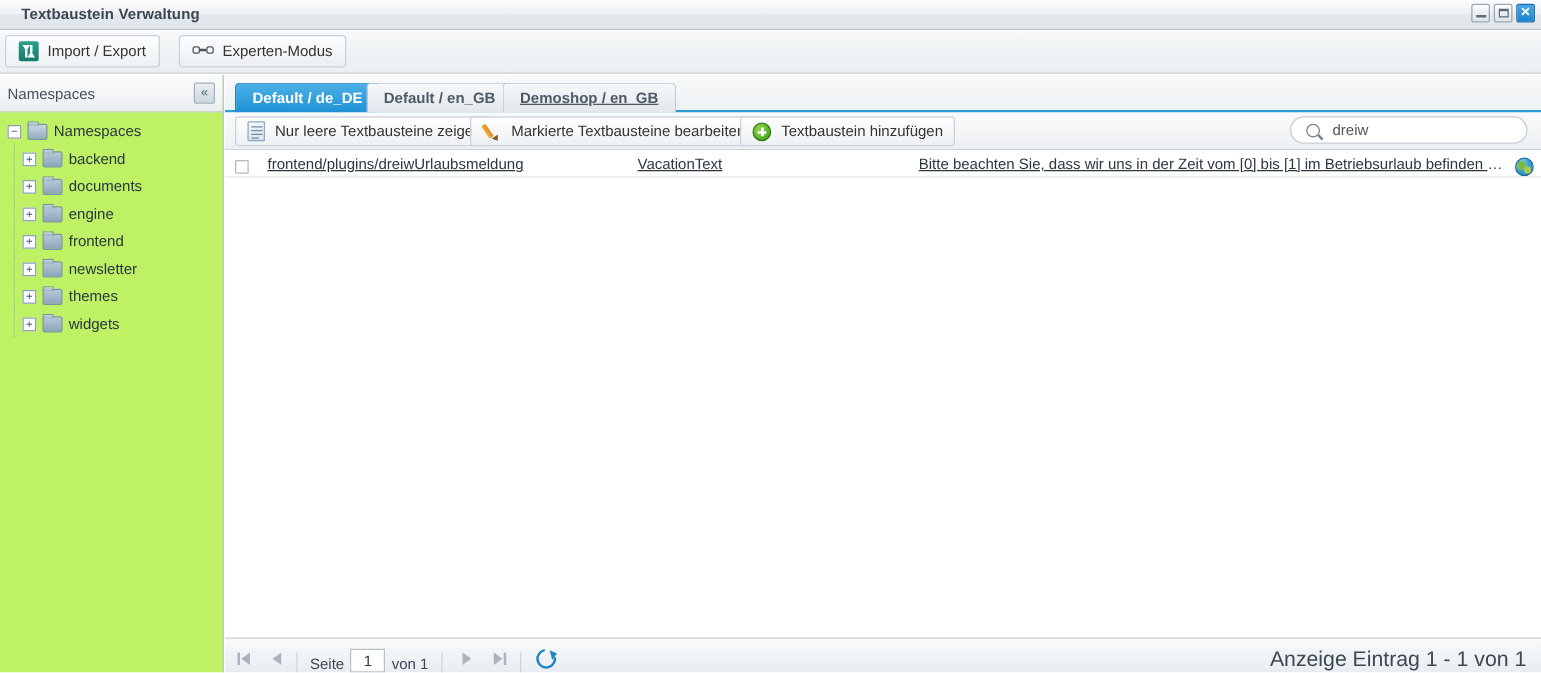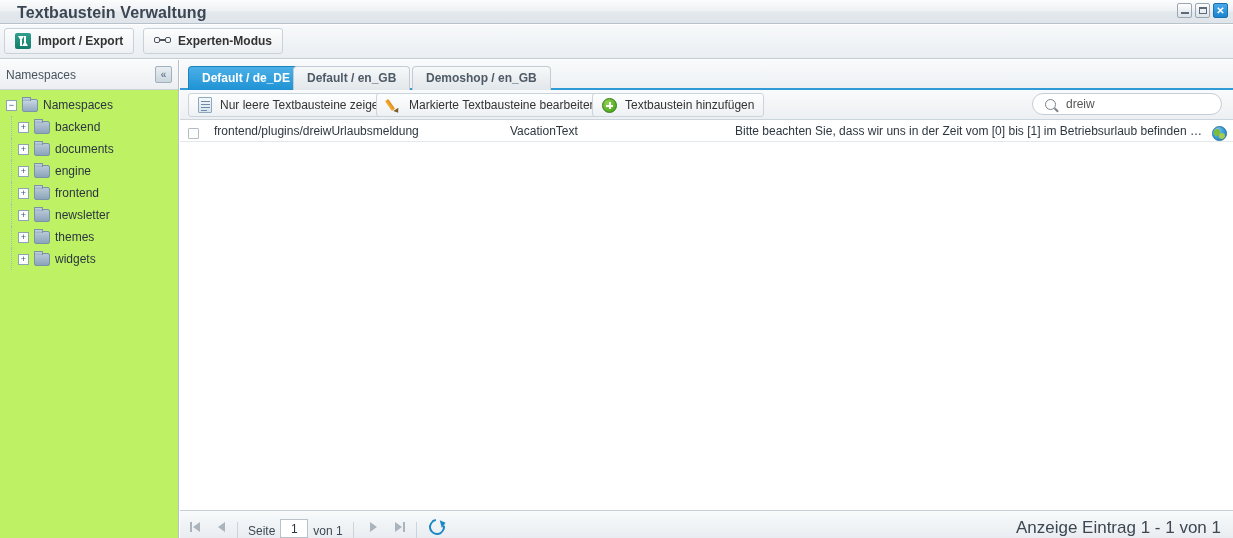--- a/index.html
+++ b/index.html
@@ -15,21 +15,21 @@
   .app { position: relative; width: 1233px; height: 538px; }
 
   
   .titlebar {
     position: absolute; left: 0; top: 0; width: 1233px; height: 24px;
     background: linear-gradient(to bottom, #fbfcfd 0%, #eef1f4 48%, #e3e8ec 52%, #dfe5ea 100%);
     border-bottom: 1px solid #b8c2cb;
   }
   .titlebar-title {
     position: absolute; left: 17px; top: 4px;
-    font-size: 16px; font-weight: bold; color: #3b4652;
+    font-size: 12px; font-weight: bold; color: #3b4652;
     letter-spacing: 0.1px;
   }
   .win-btns { position: absolute; right: 5px; top: 3px; display: flex; gap: 3px; }
   .win-btn {
     width: 15px; height: 15px; border-radius: 2px;
     border: 1px solid #9aa7b2;
     background: linear-gradient(to bottom, #fdfdfe, #dde3e9);
     position: relative;
   }
   .win-btn.close {
@@ -44,21 +44,20 @@
   .win-btn .max-box {
     position: absolute; left: 3px; top: 3px; width: 8px; height: 7px;
     border: 1px solid #5d6b78; border-top-width: 2px;
   }
 
   
   .maintoolbar {
     position: absolute; left: 0; top: 25px; width: 1233px; height: 34px;
     background: linear-gradient(to bottom, #f7f9fa 0%, #eaeef2 100%);
     border-bottom: 1px solid #c3ccd4;
-    font-weight: bold;
   }
   .tb-btn {
     position: absolute; top: 3px; height: 26px;
     display: flex; align-items: center; gap: 7px;
     padding: 0 10px;
     background: linear-gradient(to bottom, #fdfdfe 0%, #eef1f4 100%);
     border: 1px solid #c9d2da; border-radius: 3px;
     font-size: 12px; color: #333;
     cursor: pointer;
   }
@@ -182,21 +181,21 @@
     border: 1px solid #c3ccd4; border-bottom: none;
     color: #4e5a66;
   }
   .tab.active {
     background: linear-gradient(to bottom, #4cb0e6 0%, #1e92d4 100%);
     border: 1px solid #1b82c0; border-bottom: none;
     color: #ffffff;
   }
   #tab-0 { left: 8px; }
   #tab-1 { left: 113px; }
-  #tab-2 { left: 232px; }
+  #tab-2 { left: 222px; text-decoration: underline; }
 
   
   .gridtoolbar {
     position: relative; height: 30px;
     background: linear-gradient(to bottom, #f9fafb 0%, #edf0f3 100%);
     border-bottom: 1px solid #cdd5dc;
   }
   .gt-btn {
     position: absolute; top: 3px; height: 24px;
     display: flex; align-items: center; gap: 8px;
@@ -281,21 +280,21 @@
     overflow: hidden; white-space: nowrap;
   }
   .grid-row {
     display: flex; height: 22px;
     border-bottom: 1px solid #e3e8ec;
     font-size: 12px; color: #2d3740;
     background: #fff;
   }
   .grid-row .cell {
     padding: 4px 0 0 8px;
-    overflow: hidden; white-space: nowrap; text-overflow: ellipsis;
+    overflow: hidden; white-space: nowrap; text-overflow: ellipsis; text-decoration: underline;
   }
   .c-check { width: 26px; flex: none; padding-left: 0 !important; text-align: center; }
   .c-ns { width: 296px; flex: none; }
   .c-name { width: 225px; flex: none; }
   .c-val { flex: 1 1 auto; min-width: 0; }
   .c-icon { width: 28px; flex: none; padding-left: 0 !important; text-align: center; }
   .chk {
     display: inline-block; width: 11px; height: 11px; margin-top: 4px;
     border: 1px solid #b2bcc5; background: #fdfdfe; border-radius: 1px;
     cursor: pointer;

